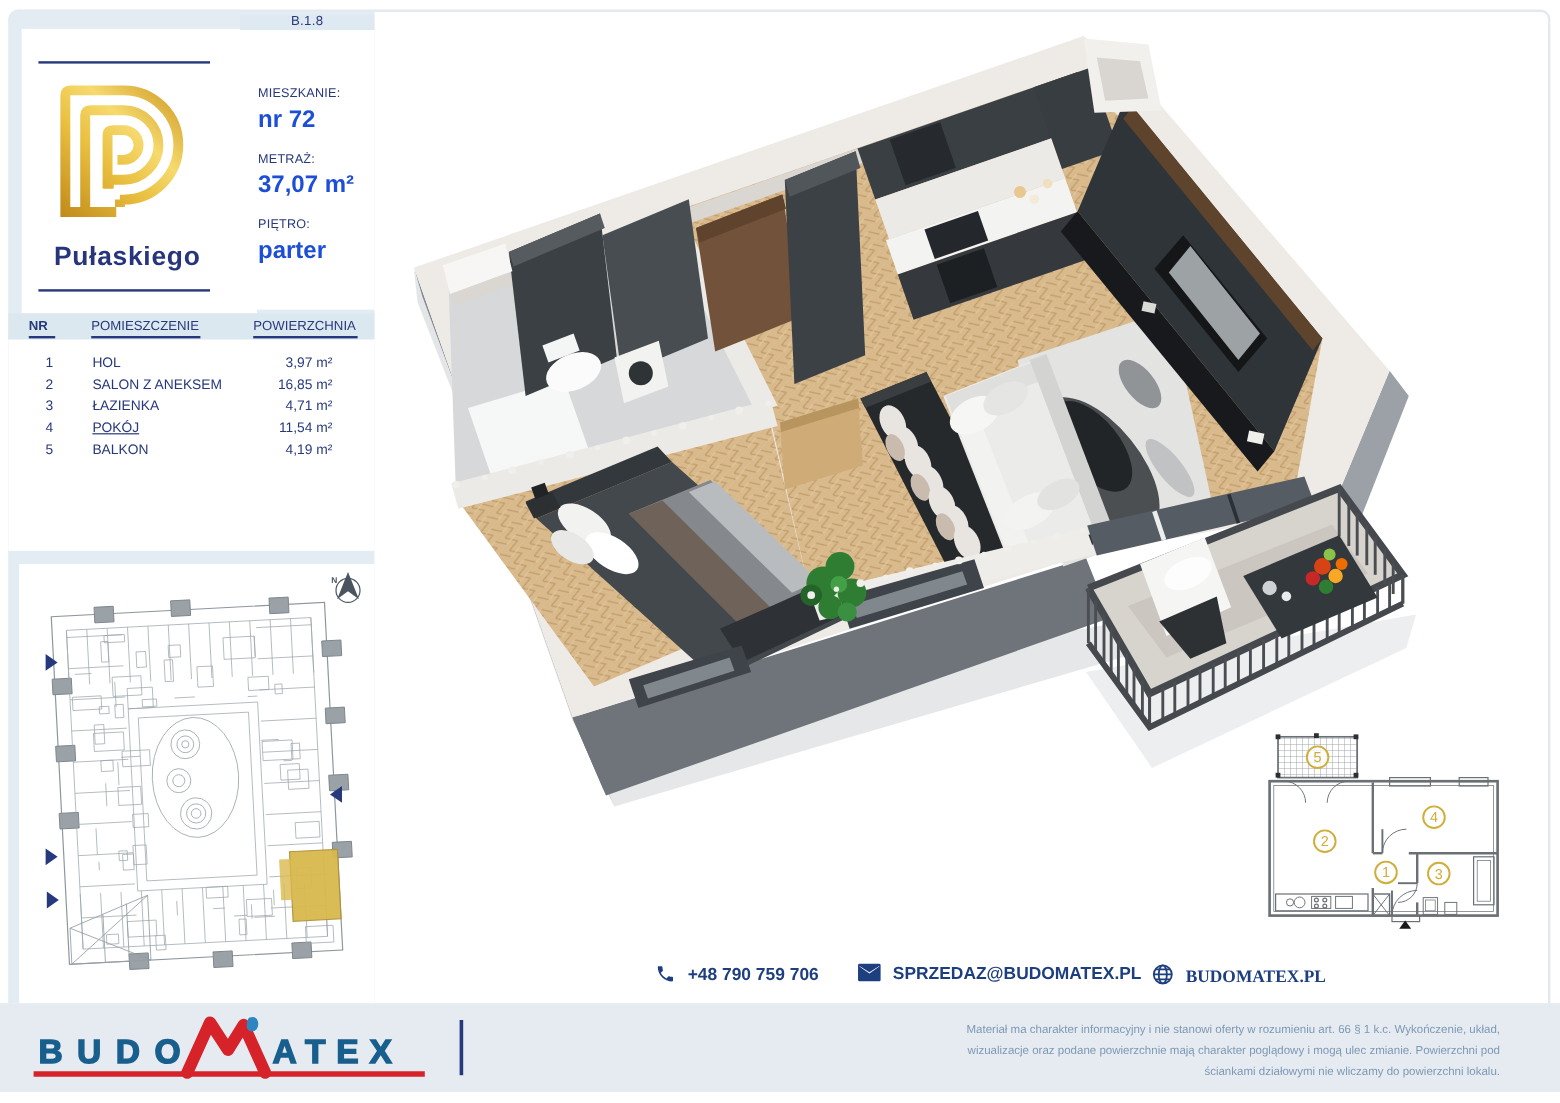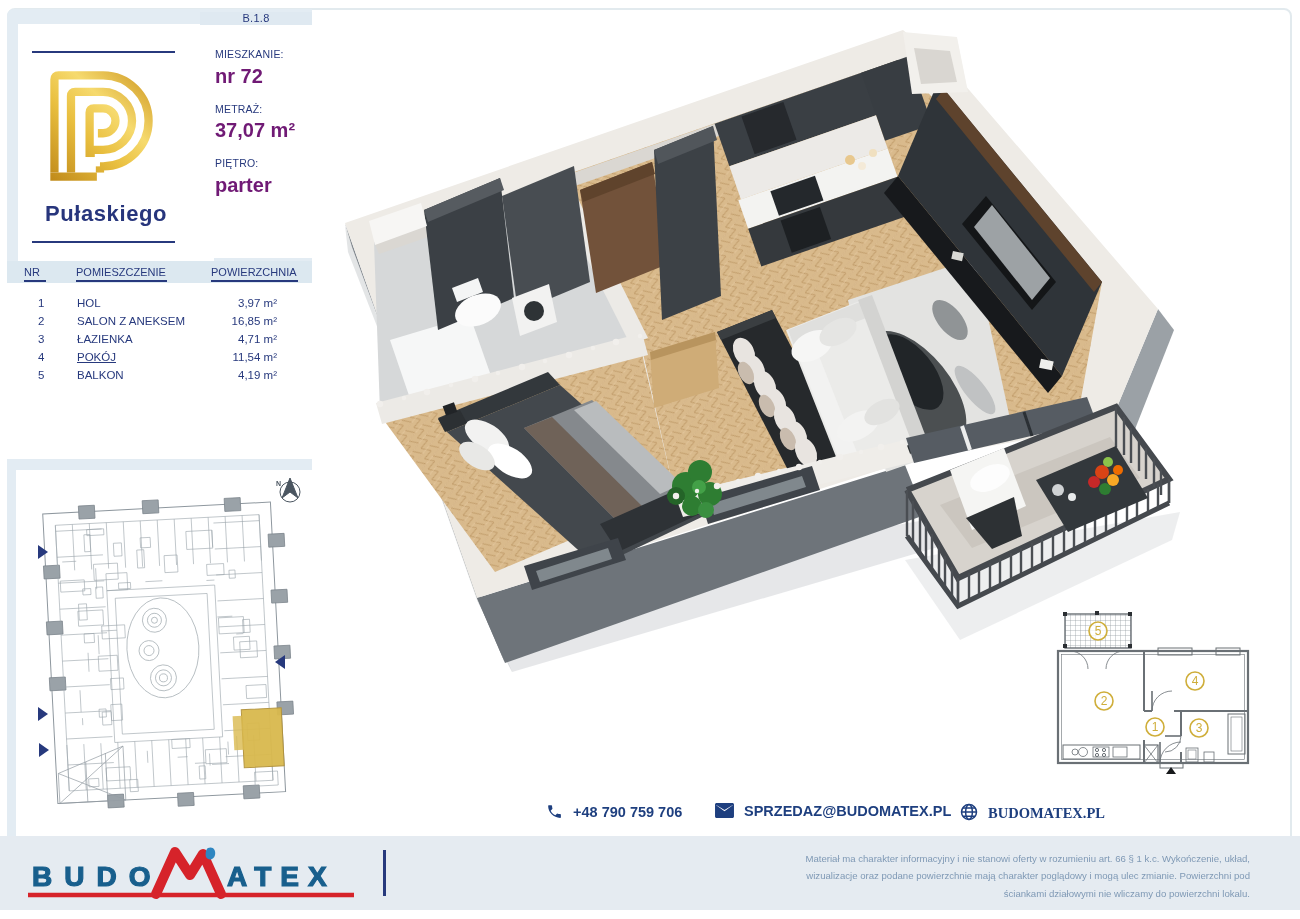--- a/index.html
+++ b/index.html
@@ -10,22 +10,22 @@
   .sidebar{position:absolute;left:7px;top:9px;width:305px;height:827px;background:#e3ecf3;border-radius:7px 0 0 0;}
   .card{position:absolute;background:#fff;}
   .cardlogo{left:11px;top:15px;width:196px;height:246px;}
   .cardinfo{left:193px;top:16px;width:112px;height:233px;}
   .b18{position:absolute;left:193px;top:3px;width:112px;height:13px;background:#dfe9f1;
        font-size:11px;color:#27397d;text-align:center;line-height:13px;letter-spacing:.3px;}
   .hr-navy{position:absolute;height:2px;background:#27397d;}
   .pulaskiego{position:absolute;left:0;width:176px;text-align:center;top:177px;
        font-size:22px;font-weight:bold;color:#27357c;letter-spacing:.6px;}
   .lbl{font-size:10.5px;color:#27397d;letter-spacing:.2px;}
-  .big{font-size:20px;font-weight:bold;color:#701a75;}
-  .infoinner{position:absolute;left:15px;top:24px;line-height:1;}
+  .big{font-size:20px;font-weight:bold;color:#1d4ed8;}
+  .infoinner{position:absolute;left:15px;top:48px;line-height:1;}
   .infoinner div{margin:0;}
   .thead{position:absolute;left:0px;top:252px;width:305px;height:22px;background:#dce8f0;}
   .thead span{position:absolute;top:5px;font-size:11px;color:#27397d;}
   .tbody{position:absolute;left:0px;top:274px;width:305px;height:176px;background:#fff;}
   .trow{position:absolute;font-size:11.5px;color:#27397d;width:305px;}
   .plancard{left:9px;top:461px;width:296px;height:366px;}
   .c3d{position:absolute;left:0;top:0;width:1300px;height:919px;}
   .contact{position:absolute;left:330px;top:799px;width:960px;height:30px;font-size:14.5px;font-weight:bold;color:#1e3f7f;}
   .contact .item{position:absolute;top:4px;}
   .footer{position:absolute;left:0;top:836px;width:1300px;height:74px;background:#e5ebf1;}
@@ -80,21 +80,21 @@
 
         <div class="lbl">METRAŻ:</div>
         <div class="big" style="margin:6px 0 18px;">37,07 m²</div>
 
         <div class="lbl">PIĘTRO:</div>
         <div class="big" style="margin:6px 0 0;">parter</div>
       </div>
     </div>
 
     <div class="thead">
-      <span style="left:17px;">NR</span>
+      <span style="left:17px;font-weight:bold;">NR</span>
       <span style="left:69px;">POMIESZCZENIE</span>
       <span style="left:204px;">POWIERZCHNIA</span>
       <span style="left:17px;top:19px;height:2px;width:22px;background:#27397d;"></span>
       <span style="left:69px;top:19px;height:2px;width:91px;background:#27397d;"></span>
       <span style="left:204px;top:19px;height:2px;width:87px;background:#27397d;"></span>
     </div>
 
     <div class="tbody">
       <div class="trow" style="top:14px;">
           <span style="position:absolute;left:31px;">1</span>

